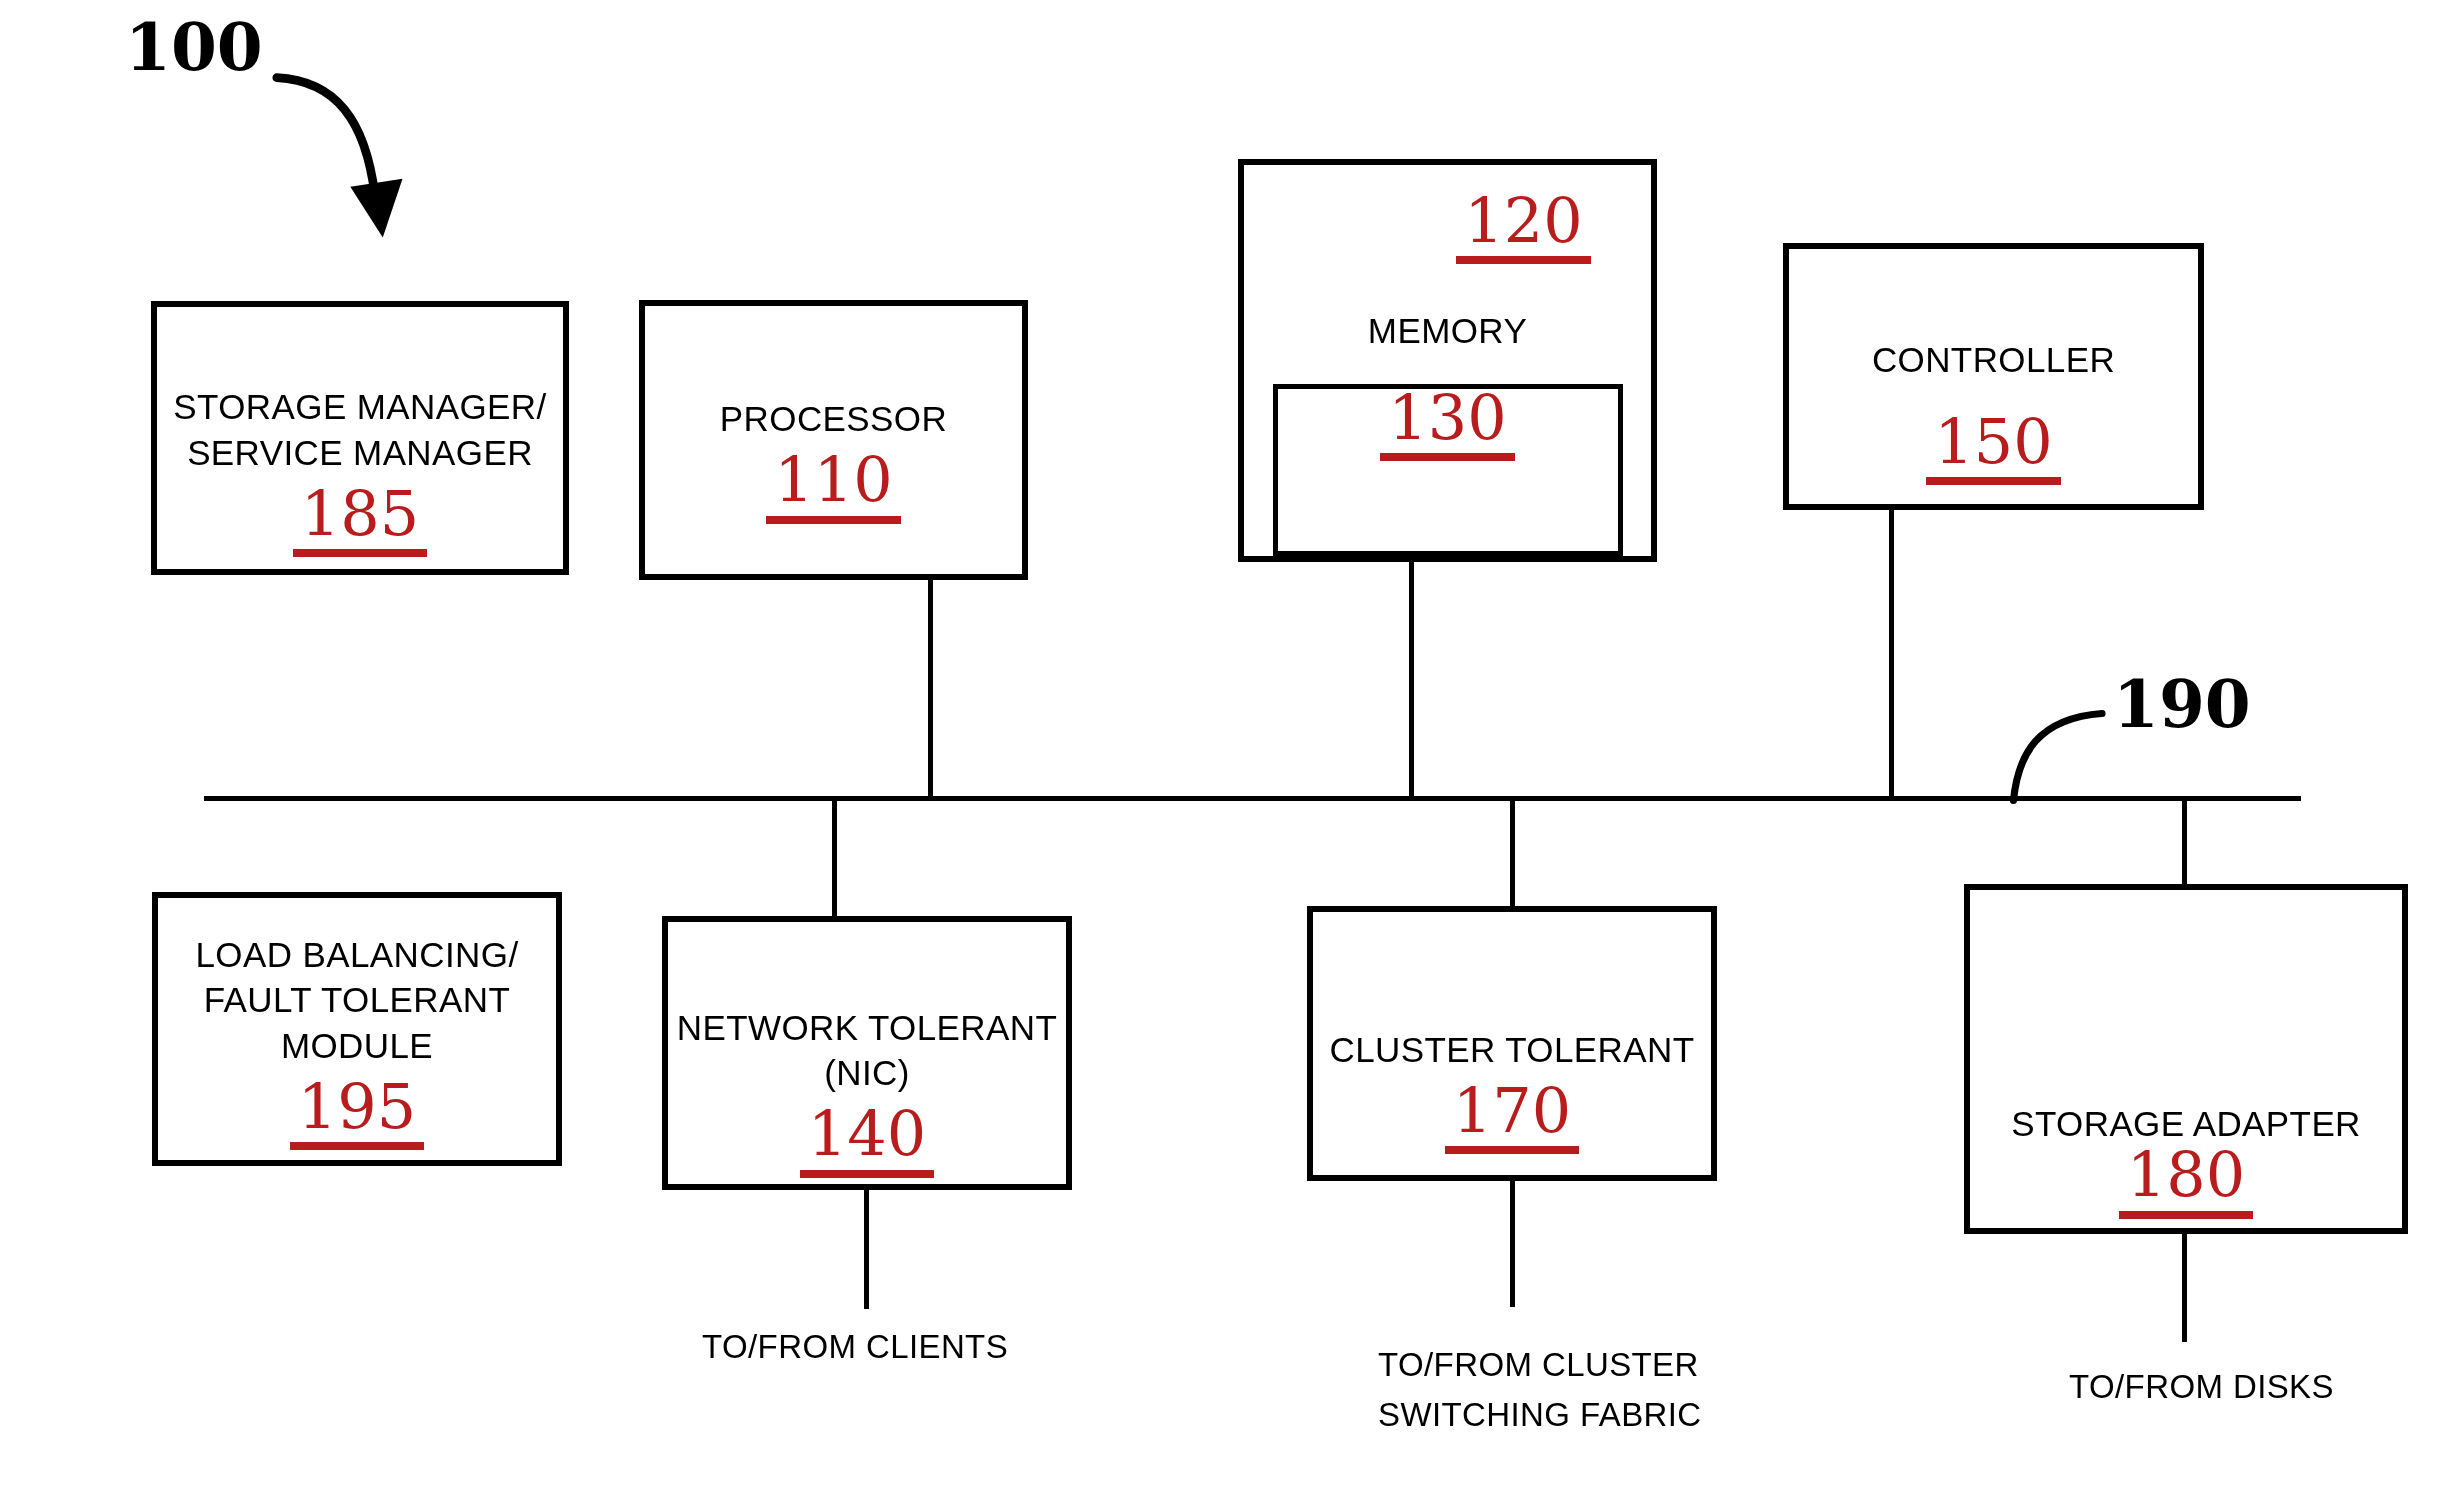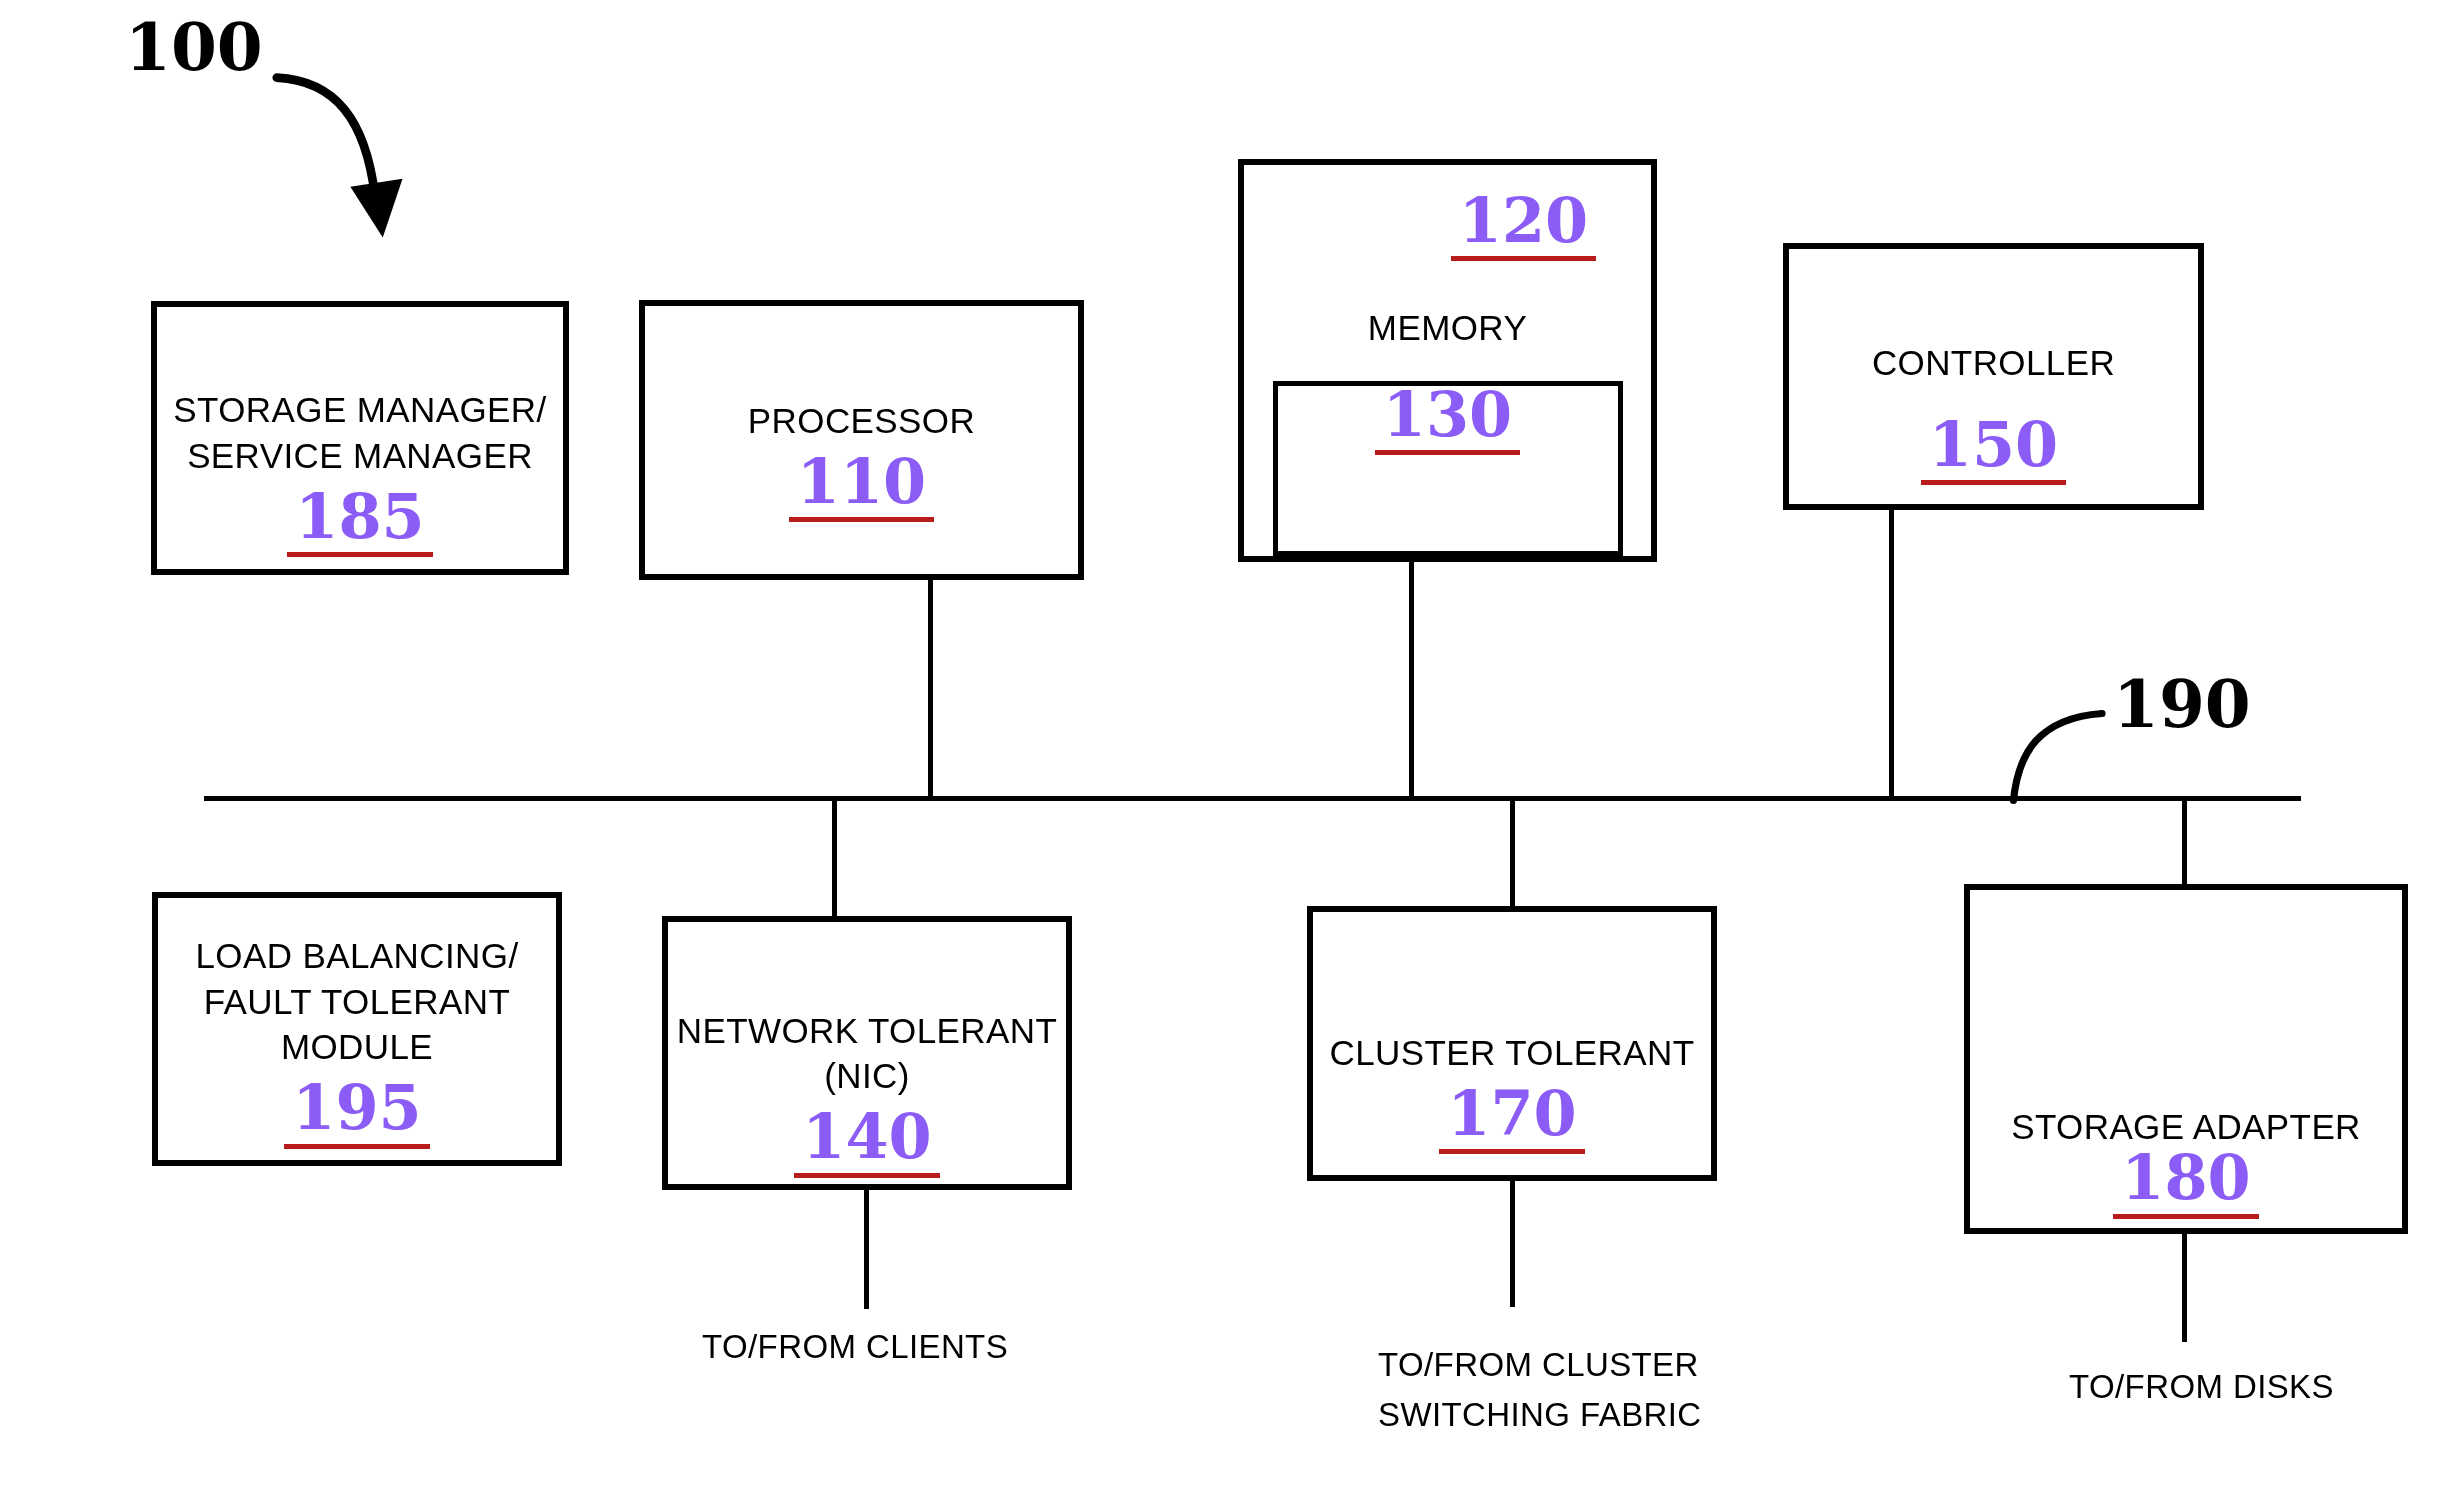--- a/index.html
+++ b/index.html
@@ -2,27 +2,27 @@
 <html style="font-size:12.7px"><head>
 <meta charset="utf-8">
 <style>
   html,body{margin:0;padding:0;background:#ffffff;}
   .canvas{position:relative;width:2450px;height:1506px;background:#ffffff;overflow:hidden;
           font-family:"Liberation Sans",sans-serif;color:#000;}
   
   .box{position:absolute;box-sizing:border-box;border:6.3px solid #000;background:#fff;
        display:flex;flex-direction:column;align-items:center;text-align:center;}
   .box-label{font-size:35px;line-height:1.3;letter-spacing:0.4px;color:#000;}
-  .refnum{font-family:"DejaVu Serif","Liberation Serif",serif;font-weight:bold;
-          font-size:62px;line-height:.95;color:#8b5cf6;
-          border-bottom:5px solid #b91c1c;padding:0 8px 5.5px 8px;}
+  .refnum{font-family:"DejaVu Serif","Liberation Serif",serif;font-weight:normal;
+          font-size:62px;line-height:.95;color:#b91c1c;
+          border-bottom:8px solid #b91c1c;padding:0 8px 5.5px 8px;}
   .big-ref{position:absolute;font-family:"DejaVu Serif","Liberation Serif",serif;
            font-weight:bold;font-size:66px;line-height:1;color:#000;}
   #box-sm      {left:151px;  top:301px;  width:418px; height:274px; justify-content:flex-end; padding-bottom:12px;}
-  #box-proc    {left:639px;  top:300px;  width:445px; height:280px; justify-content:center;  padding-top:40px;}
+  #box-proc    {left:639px;  top:300px;  width:389px; height:280px; justify-content:center;  padding-top:40px;}
   #box-mem     {left:1238px; top:159px;  width:419px; height:403px; justify-content:flex-start; padding-top:27px;}
   #box-ctrl    {left:1783px; top:243px;  width:421px; height:267px; justify-content:flex-end; padding-bottom:19px;}
   #box-lb      {left:152px;  top:892px; width:410px; height:274px; justify-content:center;  padding-top:24px;}
   #box-nic     {left:662px;  top:916px; width:410px; height:274px; justify-content:flex-end; padding-bottom:6.3px;}
   #box-cluster {left:1307px; top:906px; width:410px; height:275px; justify-content:flex-end; padding-bottom:20.6px;}
   #box-storage {left:1964px; top:884px; width:444px; height:350px; justify-content:flex-end; padding-bottom:9.5px;}
   #box-sm .refnum, #box-lb .refnum, #box-nic .refnum, #box-cluster .refnum,
   #box-proc .refnum, #box-ctrl .refnum{margin-top:9.5px;}
   #box-ctrl .box-label{margin-bottom:20.6px;}
   #box-storage .box-label{}

